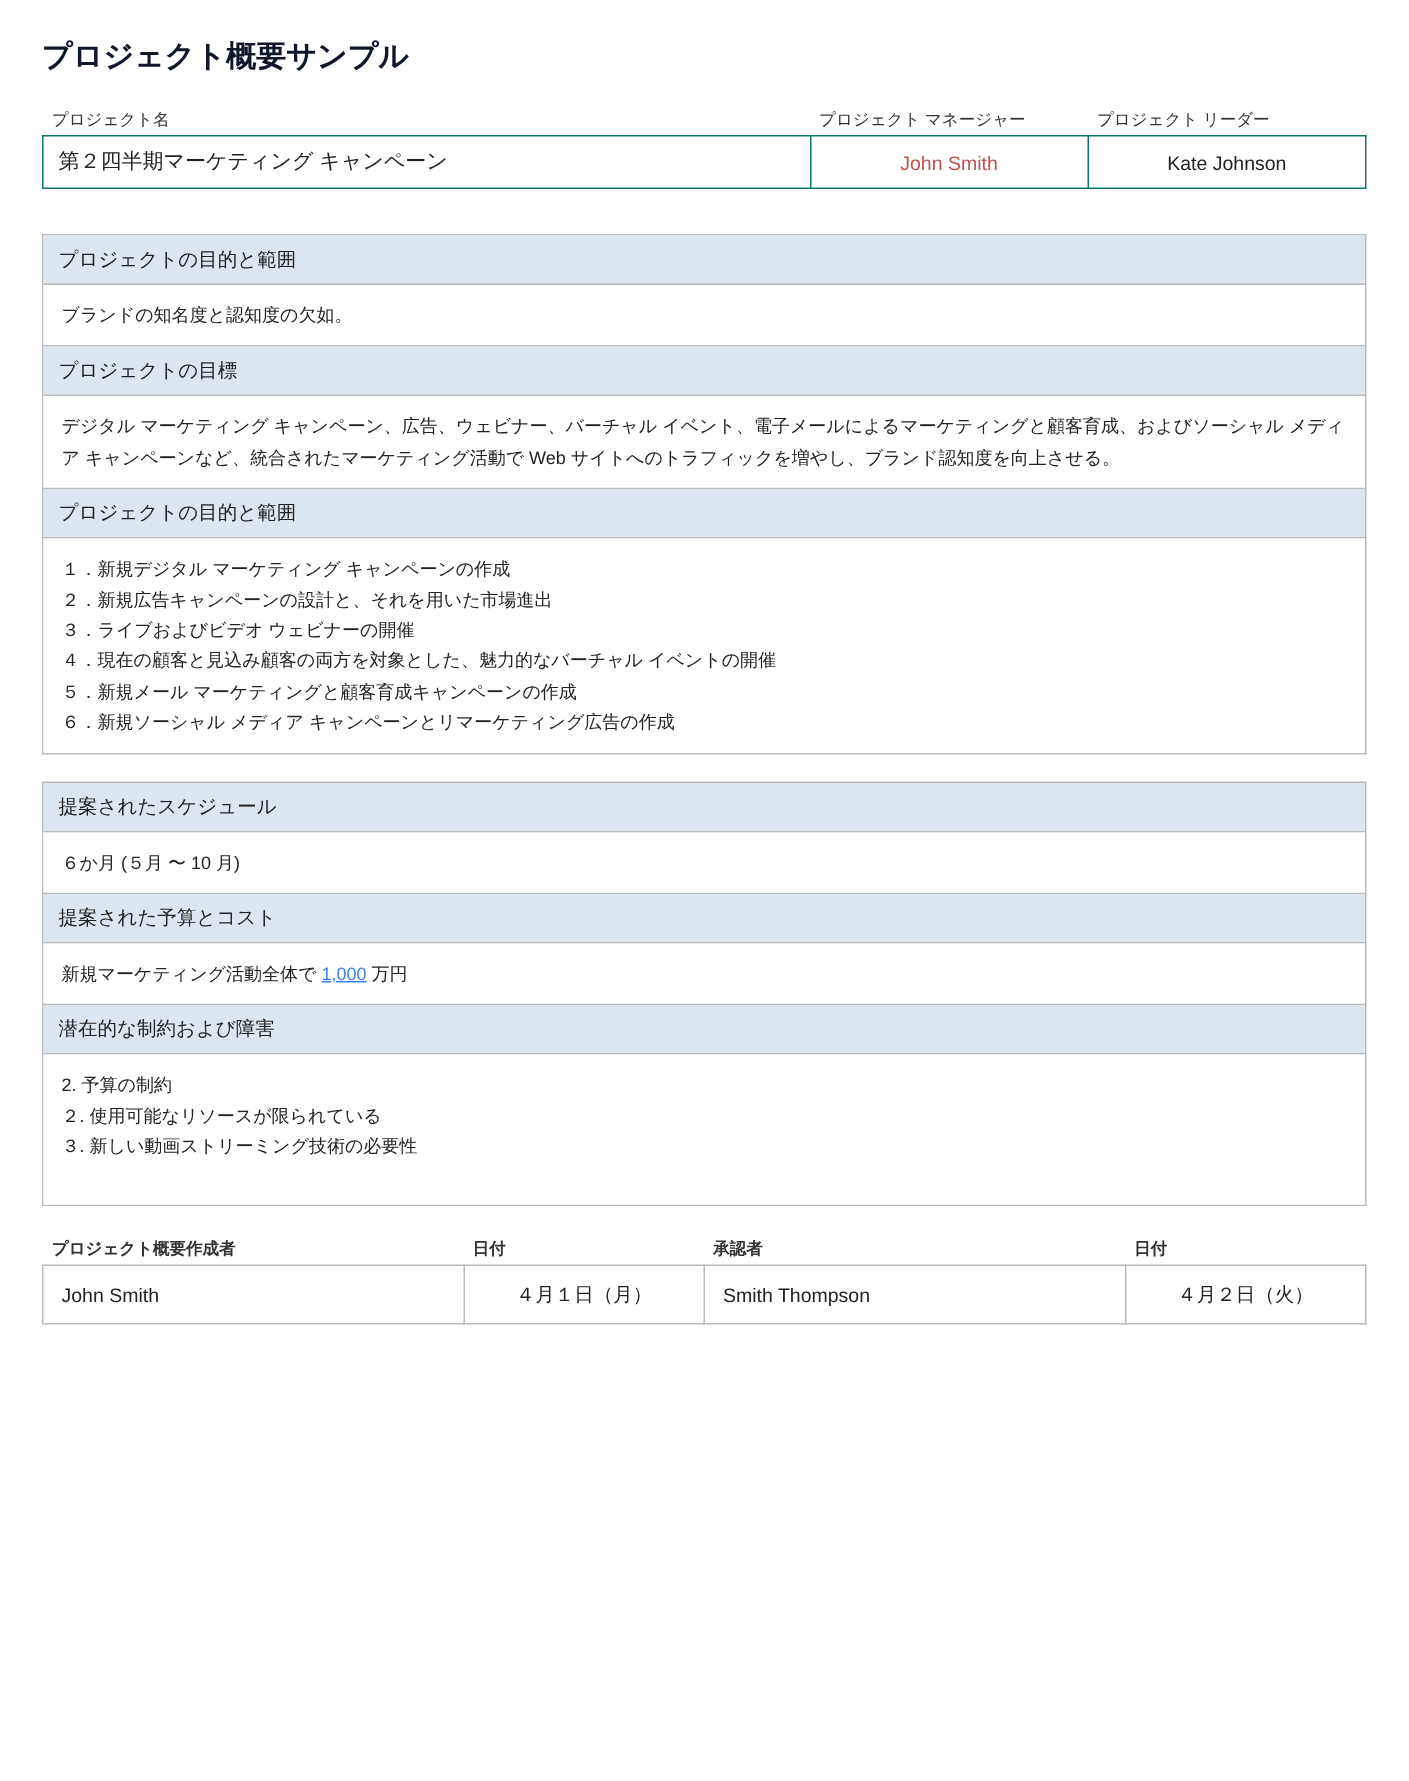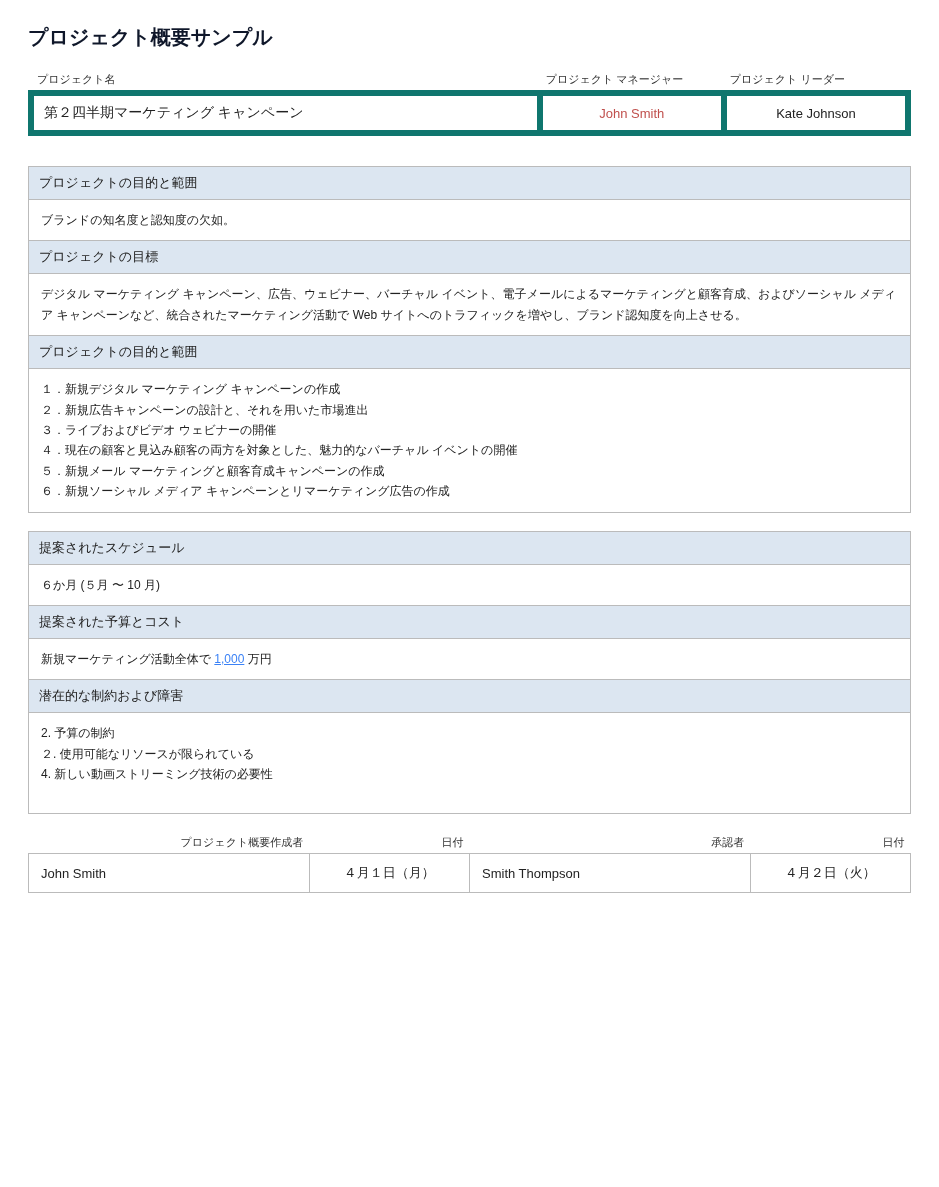--- a/index.html
+++ b/index.html
@@ -25,21 +25,21 @@
     }
     .header-table th {
       font-size: 11px;
       font-weight: normal;
       color: #333;
       text-align: left;
       padding: 3px 6px;
       border: none;
     }
     .header-table td {
-      border: 6px solid #0f766e;
+      border: 1px solid #0f766e;
       padding: 8px 10px;
       vertical-align: middle;
     }
     .header-table td.project-name {
       font-size: 14px;
       width: 58%;
     }
     .header-table td.manager {
       color: #c0504d;
       text-align: center;
@@ -81,23 +81,23 @@
     .spacer {
       height: 18px;
     }
     .footer-table {
       width: 100%;
       border-collapse: collapse;
       margin-top: 18px;
     }
     .footer-table th {
       font-size: 11px;
-      font-weight: normal;
+      font-weight: bold;
       color: #333;
-      text-align: right;
+      text-align: left;
       padding: 3px 6px;
       border: none;
     }
     .footer-table td {
       border: 1px solid #bbb;
       padding: 10px 12px;
       font-size: 13px;
       vertical-align: middle;
     }
     .footer-table td.author-name {
@@ -173,21 +173,21 @@
   <div class="section-body">
     <span>新規マーケティング活動全体で </span><span class="amount-highlight">1,000</span><span> 万円</span>
   </div>
 </div>
 
 <div class="section">
   <div class="section-header">潜在的な制約および障害</div>
   <div class="section-body tall">
     <div>2. 予算の制約</div>
     <div>２. 使用可能なリソースが限られている</div>
-    <div>4. 新しい動画ストリーミング技術の必要性</div>
+    <div>３. 新しい動画ストリーミング技術の必要性</div>
   </div>
 </div>
 
 <table class="footer-table">
   <thead>
     <tr>
       <th>プロジェクト概要作成者</th>
       <th>日付</th>
       <th>承認者</th>
       <th>日付</th>

